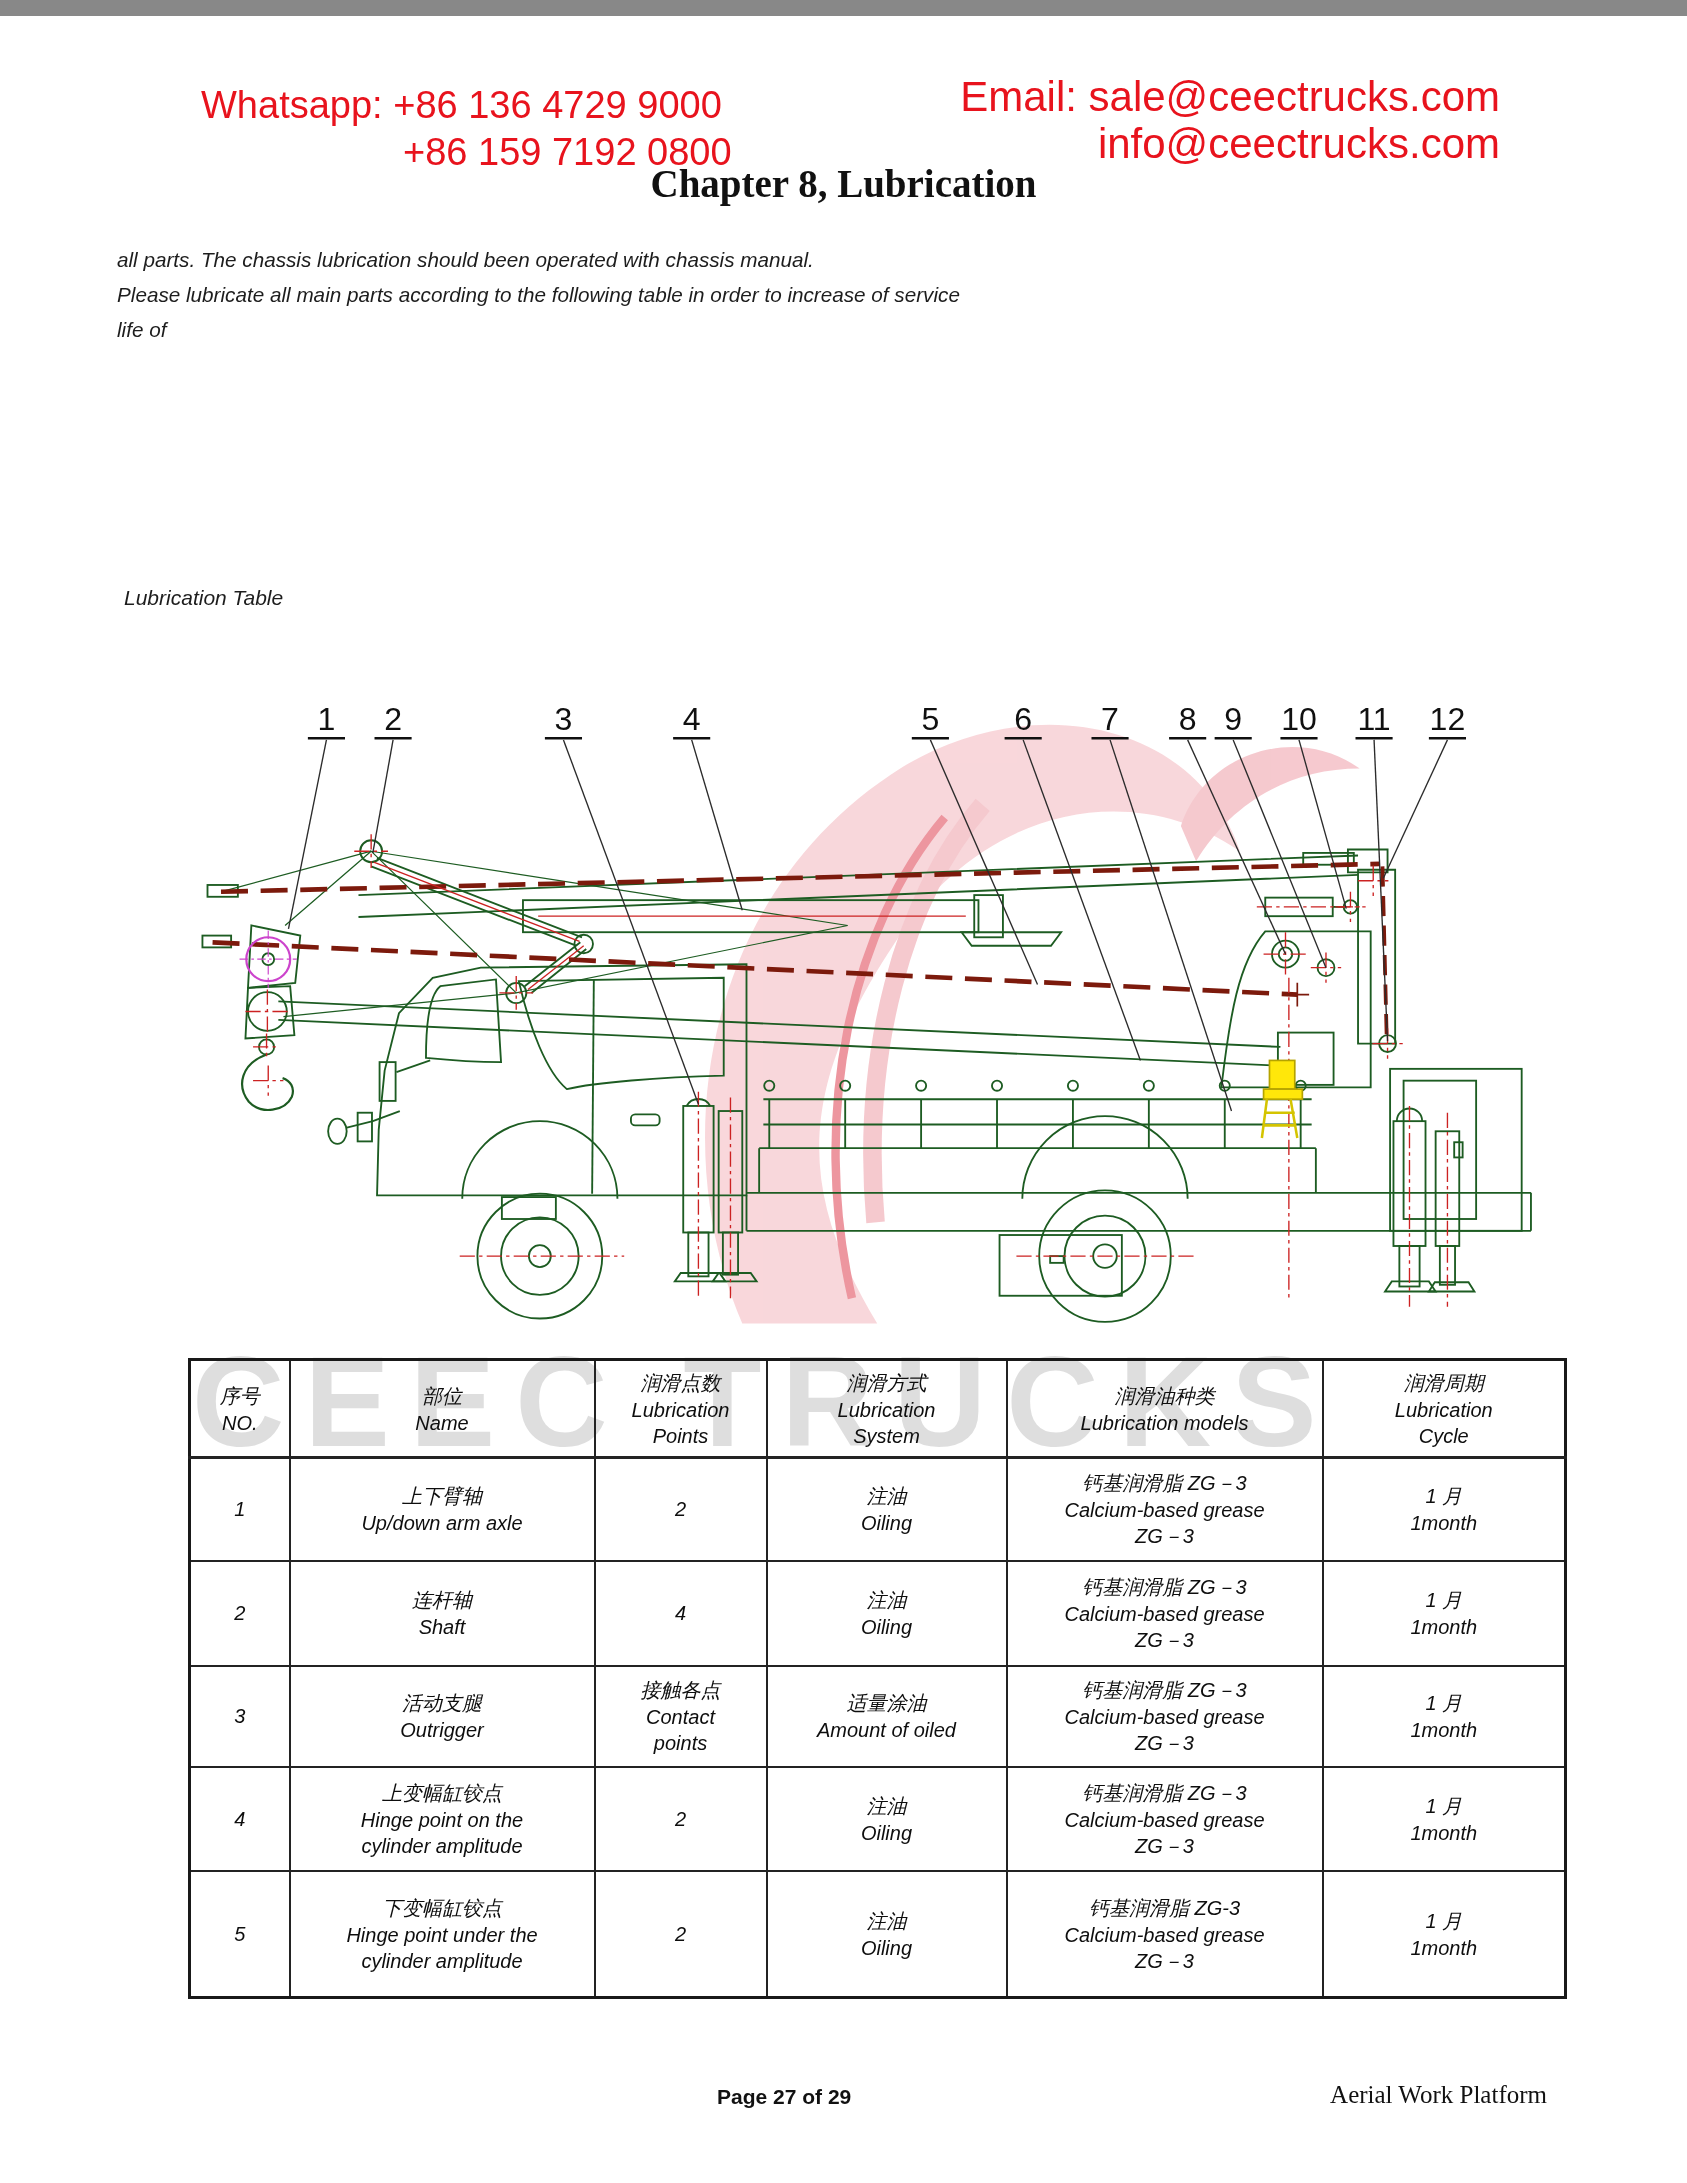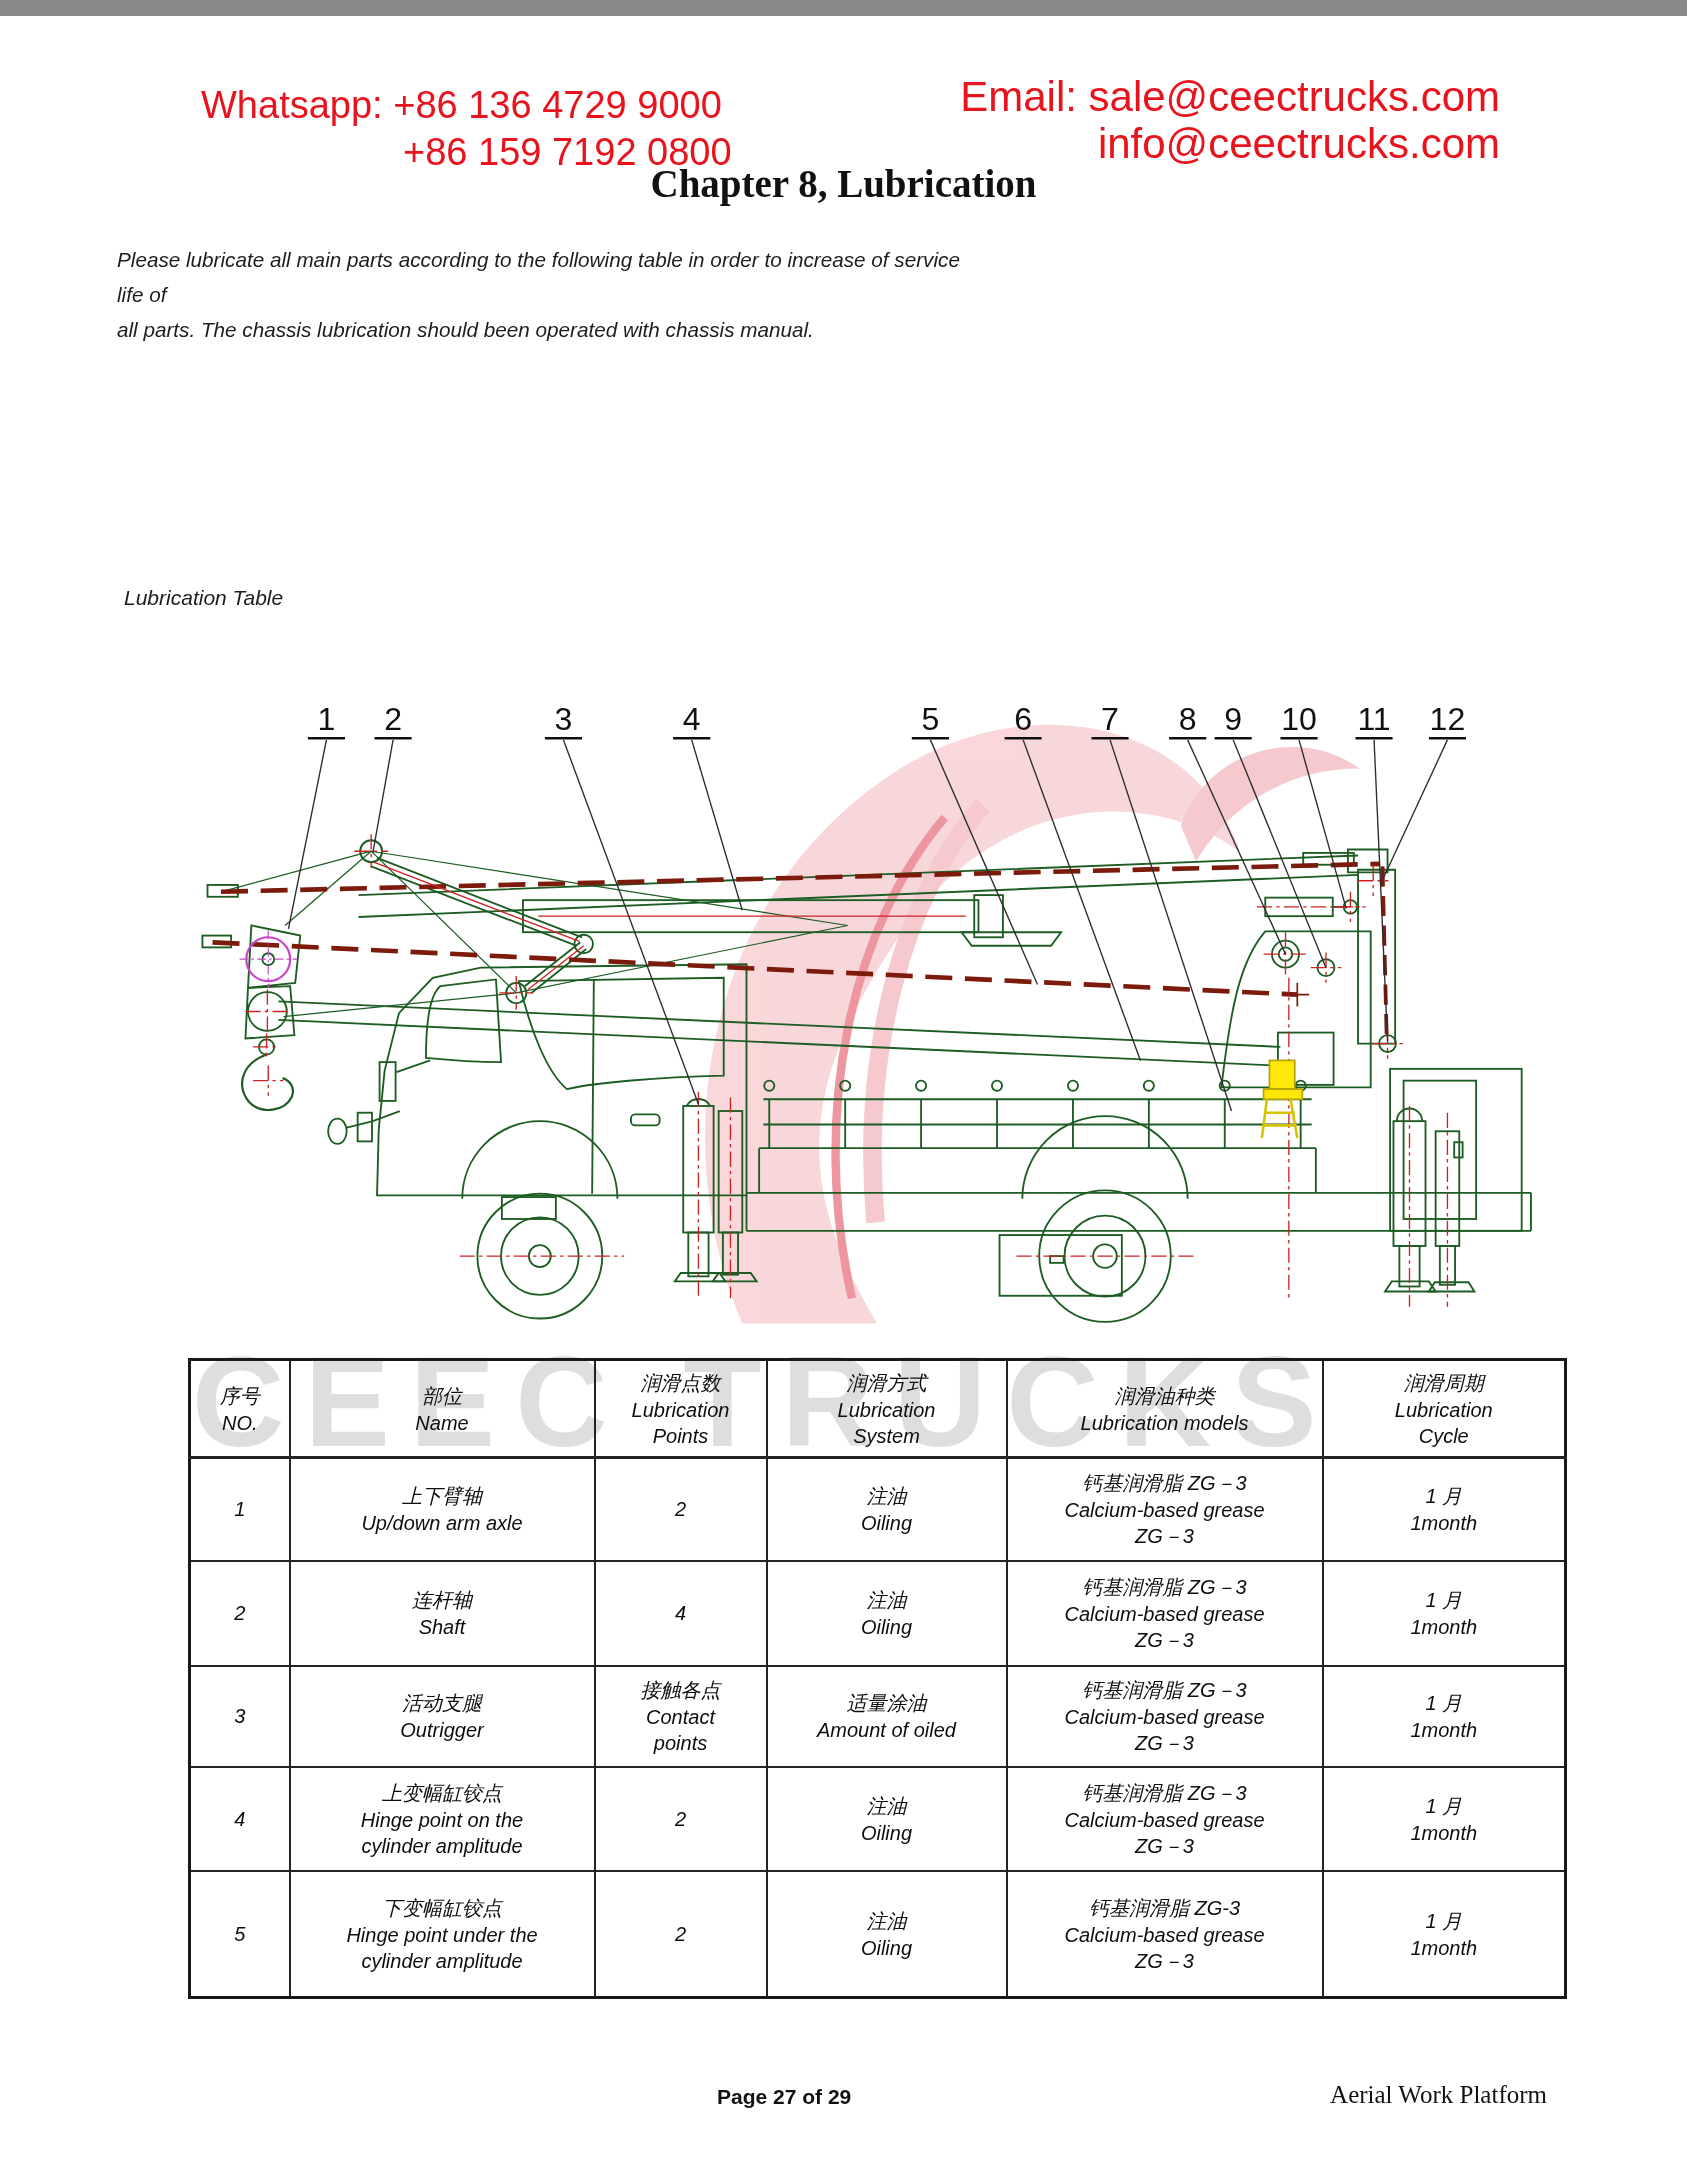--- a/index.html
+++ b/index.html
@@ -59,22 +59,22 @@
     <div class="l2">+86 159 7192 0800</div>
   </div>
   <div class="contact-right">
     <div>Email: sale@ceectrucks.com</div>
     <div>info@ceectrucks.com</div>
   </div>
 
   <div class="title">Chapter 8, Lubrication</div>
 
   <div class="intro">
+    <div>all parts. The chassis lubrication should been operated with chassis manual.</div>
     <div>Please lubricate all main parts according to the following table in order to increase of service life of</div>
-    <div>all parts. The chassis lubrication should been operated with chassis manual.</div>
   </div>
 
   <div class="table-label">Lubrication Table</div>
 
   <div class="figure">
     <svg id="diagram" width="1687" height="675" viewBox="0 780 2000 800" xmlns="http://www.w3.org/2000/svg">
 
       <g opacity="0.78">
         <path d="M 880 1550 C 790 1340, 830 1040, 1070 890 C 1230 795, 1420 840, 1470 990 C 1340 900, 1160 940, 1060 1100 C 940 1280, 950 1400, 1040 1550 Z" fill="#f7ccd1"></path>
         <path d="M 1400 960 C 1430 870, 1540 840, 1612 892 C 1530 892, 1460 932, 1418 1002 Z" fill="#f3bac1"></path>

